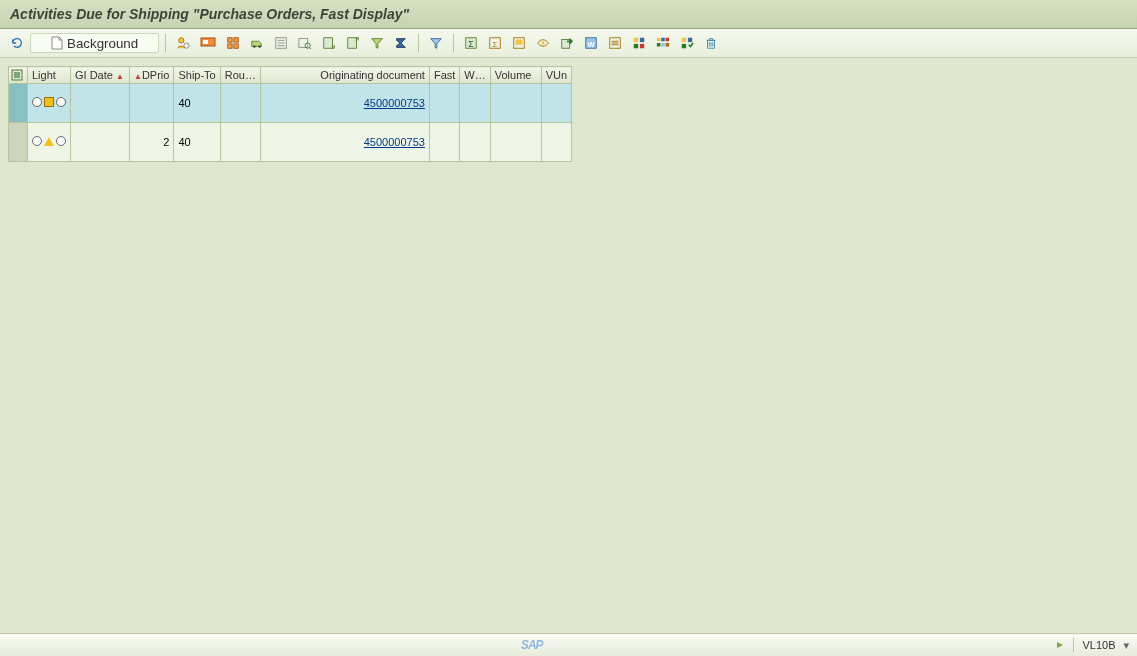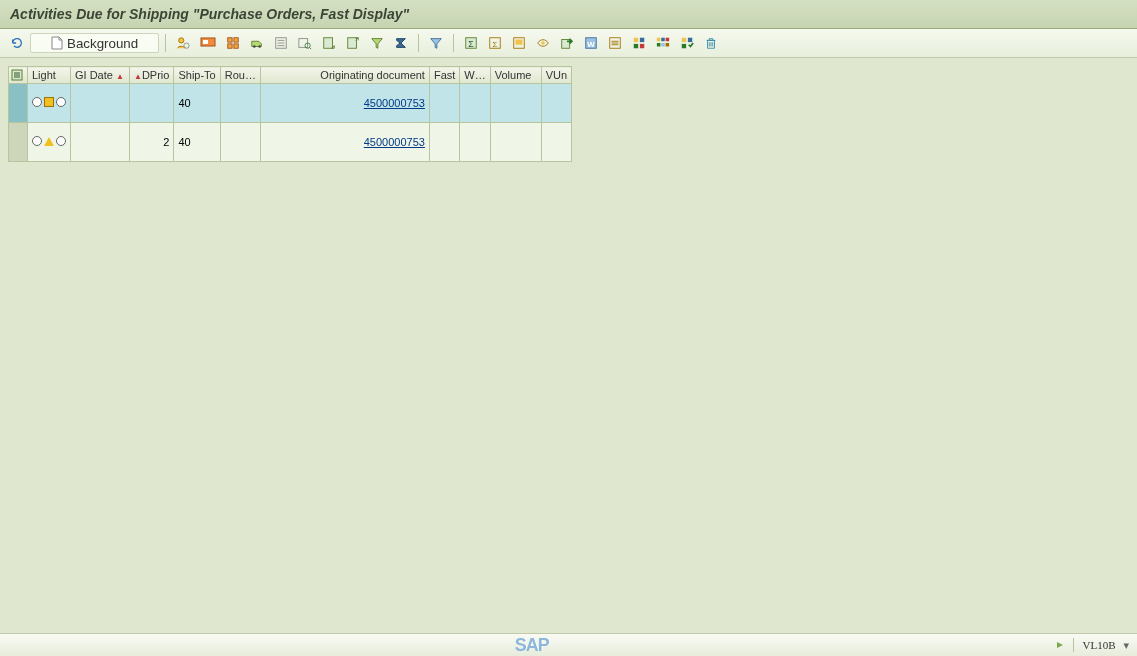--- a/index.html
+++ b/index.html
@@ -140,26 +140,27 @@
     background: linear-gradient(#f9fbf4, #e7ecdb);
     border-top: 1px solid #c0caad;
     display: flex;
     align-items: center;
     padding: 0 8px;
     font-size: 11px;
     color: #333;
     justify-content: space-between;
   }
   .status-left { display: flex; align-items: center; gap: 6px; }
-  .status-right { display: flex; align-items: center; gap: 8px; font-family: Liberation Serif, serif; }
+  .status-right { display: flex; align-items: center; gap: 8px; }
   .sap-logo {
     font-weight: bold;
     color: #8cb7da;
+    font-style: italic;
     letter-spacing: -1px;
-    font-size: 18px;
+    font-size: 12px;
     text-shadow: 1px 0 #fff;
   }
   .sortmark { font-size: 8px; }
 </style>
 </head>
 <body>
 
 <div class="window">
   <div class="title-bar">Activities Due for Shipping "Purchase Orders, Fast Display"</div>
 

